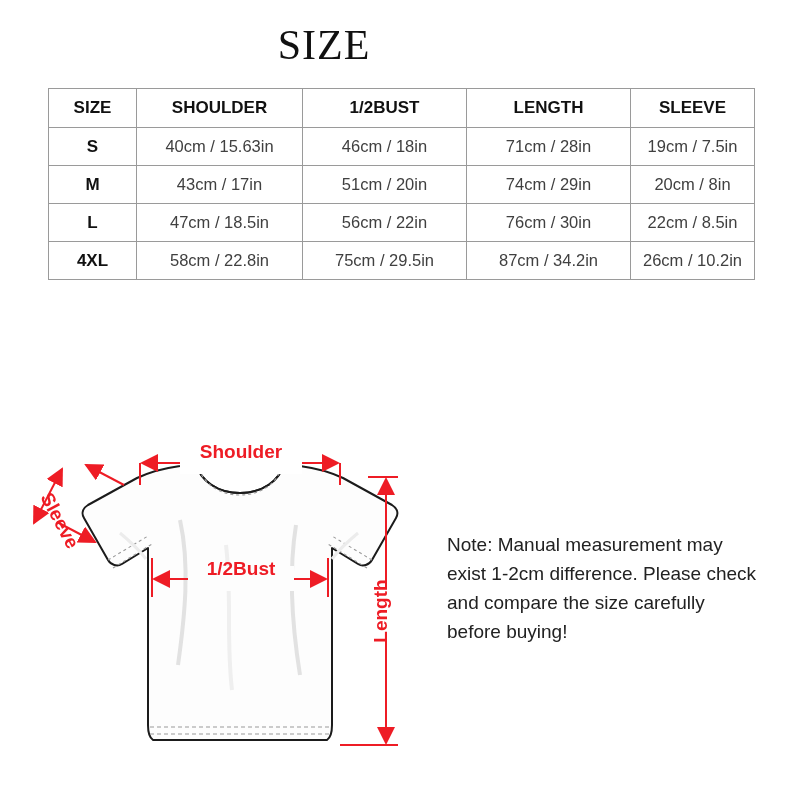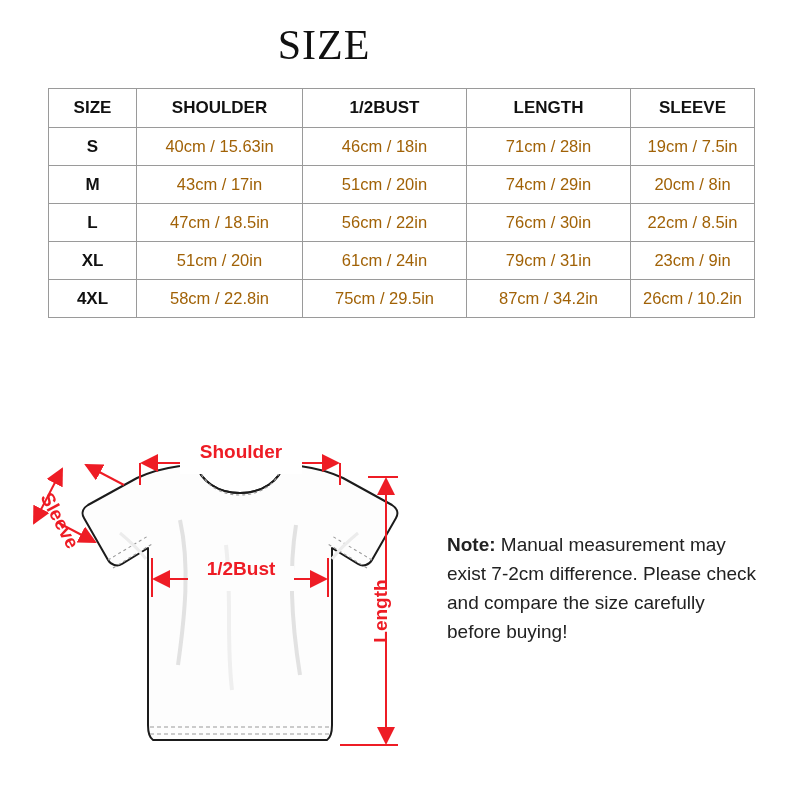--- a/index.html
+++ b/index.html
@@ -44,21 +44,21 @@
     width: 100%;
     table-layout: fixed;
   }
   table.size-table th,
   table.size-table td {
     border: 1px solid #9a9a9a;
     height: 37px;
     text-align: center;
     vertical-align: middle;
     font-size: 16.5px;
-    color: #a16207;
+    color: #404040;
     padding: 0 2px;
   }
   table.size-table thead th {
     font-weight: bold;
     font-size: 17px;
     color: #111;
     height: 38px;
   }
   table.size-table tbody td.sizecol {
     font-weight: bold;
@@ -84,21 +84,21 @@
   
   .note {
     position: absolute;
     left: 447px;
     top: 530px;
     width: 310px;
     font-size: 19px;
     line-height: 29px;
     color: #222;
   }
-  .note b { font-weight: bold; }
+  .note b { font-weight: normal; }
 </style>
 </head>
 <body>
 
 <div id="page">
 
   <h1 class="title">SIZE</h1>
 
   <div class="table-wrap">
     <table class="size-table">
@@ -132,27 +132,20 @@
           <td>51cm / 20in</td>
           <td>74cm / 29in</td>
           <td>20cm / 8in</td>
         </tr>
         <tr>
           <td class="sizecol">L</td>
           <td>47cm / 18.5in</td>
           <td>56cm / 22in</td>
           <td>76cm / 30in</td>
           <td>22cm / 8.5in</td>
-        </tr>
-        <tr>
-          <td class="sizecol">XL</td>
-          <td>51cm / 20in</td>
-          <td>61cm / 24in</td>
-          <td>79cm / 31in</td>
-          <td>23cm / 9in</td>
         </tr>
         <tr>
           <td class="sizecol">4XL</td>
           <td>58cm / 22.8in</td>
           <td>75cm / 29.5in</td>
           <td>87cm / 34.2in</td>
           <td>26cm / 10.2in</td>
         </tr>
       </tbody>
     </table>
@@ -238,16 +231,16 @@
         <line x1="368" y1="52" x2="398" y2="52" stroke="#ee1c25" stroke-width="2"></line>
         <line x1="340" y1="320" x2="398" y2="320" stroke="#ee1c25" stroke-width="2"></line>
         <line x1="386" y1="54" x2="386" y2="318" stroke="#ee1c25" stroke-width="2" marker-start="url(#arrL)" marker-end="url(#arrR)"></line>
         <rect x="362" y="163" width="48" height="46" fill="#ffffff"></rect>
         <text x="387" y="186" text-anchor="middle" font-family="Liberation Sans, sans-serif" font-size="19" font-weight="bold" fill="#ee1c25" transform="rotate(-90 387 186)">Length</text>
       </g>
     </svg>
   </div>
 
   <div class="note">
-    <b>Note:</b><span> Manual measurement may exist 7-2cm difference. Please check and compare the size carefully before buying!</span>
+    <b>Note:</b><span> Manual measurement may exist 1-2cm difference. Please check and compare the size carefully before buying!</span>
   </div>
 
 </div>
 
 </body></html>

